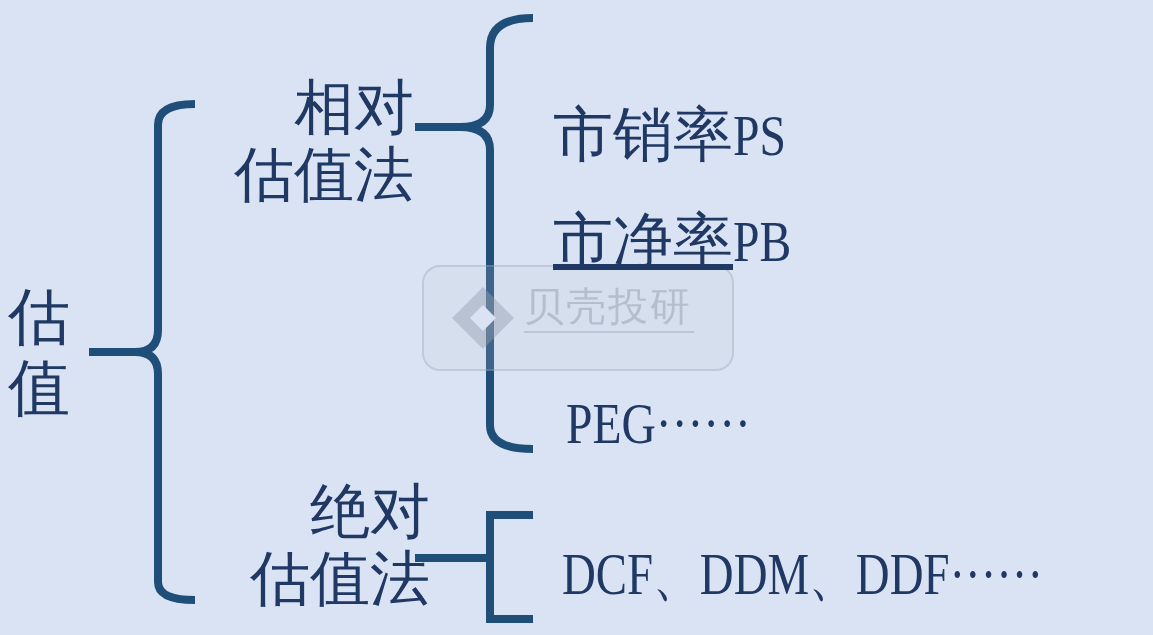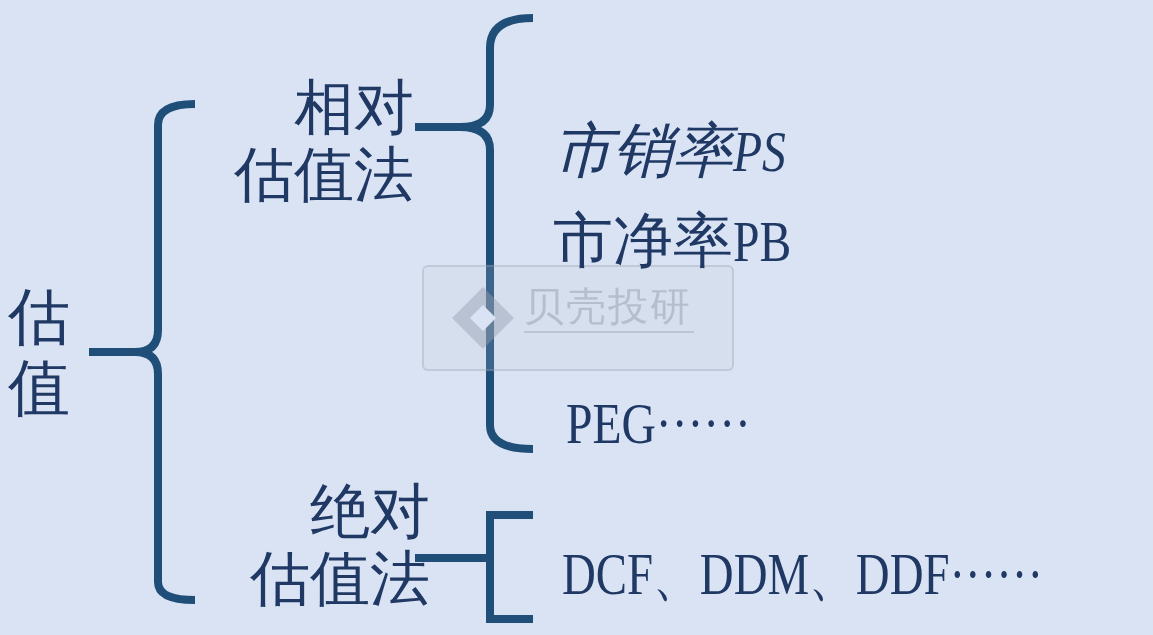--- a/index.html
+++ b/index.html
@@ -15,29 +15,29 @@
   .node { position: absolute; white-space: nowrap; line-height: 1; }
   .cjk { font-family: "DejaVu Sans", sans-serif; }
   .latin { font-family: "Liberation Serif", serif; transform: scaleX(0.82); transform-origin: left center; display: inline-block; }
   .root { left: 6px; top: 282px; font-size: 62px; width: 66px; text-align: center; line-height: 1.14; }
   .group { font-size: 60px; text-align: right; line-height: 1.12; }
   .g-rel { left: 204px; top: 74px; width: 210px; }
   .g-abs { left: 220px; top: 478px; width: 210px; }
   .leaf { font-size: 60px; left: 553px; }
   .leaf .latin { font-size: 58px; }
   .leaf-0 { top: 30px; color: #c00000; }
-  .leaf-1 { top: 120px; font-style: italic; }
-  .leaf-2 { top: 210px; }
+  .leaf-1 { top: 104px; }
+  .leaf-2 { top: 210px; text-decoration: underline; }
   .leaf-3 { top: 298px; }
   .leaf-4 { top: 392px; left: 566px; }
   .leaf-abs { left: 562px; top: 543px; font-size: 60px; }
   .leaf-abs .latin { transform: scaleX(0.78); }
   .watermark {
     position: absolute; left: 422px; top: 265px; width: 308px; height: 102px;
-    border: 2px solid rgba(150,160,175,0.35); border-radius: 6px;
+    border: 2px solid rgba(150,160,175,0.35); border-radius: 18px;
     background: rgba(200,205,215,0.18);
   }
   .wm-logo { position: absolute; left: 26px; top: 18px; width: 66px; height: 66px; }
   .wm-text { position: absolute; left: 100px; top: 12px; font-size: 40px; color: rgba(140,150,165,0.45); font-family: "DejaVu Sans", sans-serif; letter-spacing: 2px; }
   .wm-rule { position: absolute; left: 100px; top: 64px; width: 170px; height: 2px; background: rgba(140,150,165,0.35); }
 </style>
 </head>
 <body>
 
 <div class="canvas">

